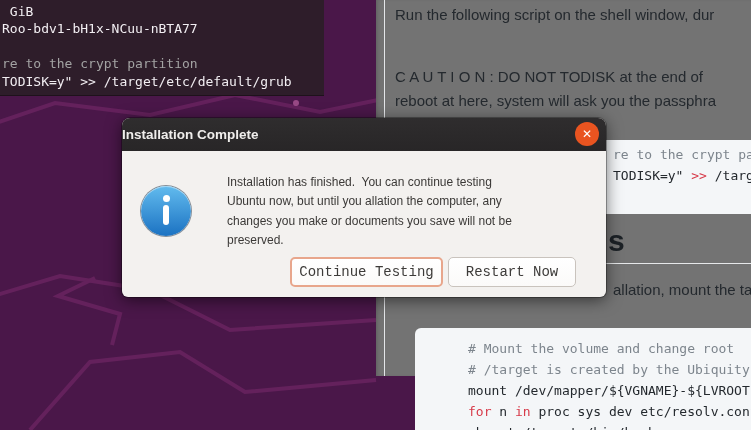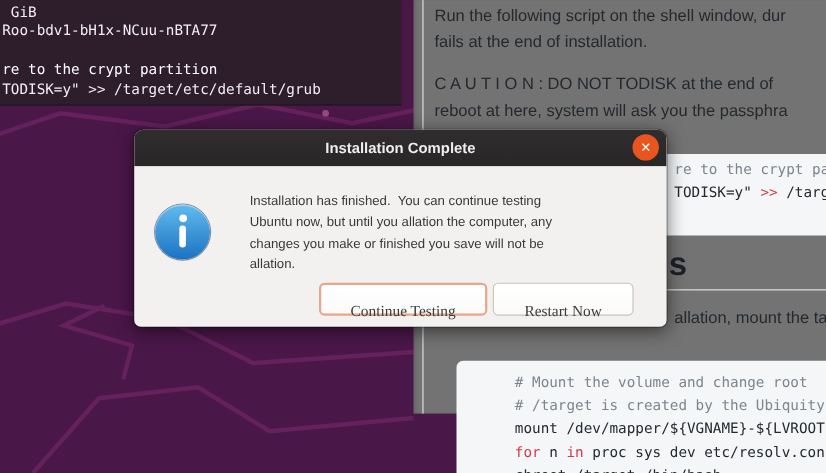--- a/index.html
+++ b/index.html
@@ -1,49 +1,49 @@
 <!DOCTYPE html>
 <html><head>
 <meta charset="utf-8">
 <style>
   html,body{margin:0;padding:0;background:#222;}
   .screen{position:relative;width:751px;height:430px;overflow:hidden;background:#4a1749;font-family:"Liberation Sans",sans-serif;}
   .bg-pattern{position:absolute;left:0;top:0;z-index:0;}
 
   
-  .terminal{position:absolute;left:0;top:0;width:365px;height:95px;background:#2e1d2a;z-index:2;border-bottom:1px solid rgba(0,0,0,.35);}
+  .terminal{position:absolute;left:0;top:0;width:324px;height:95px;background:#2e1d2a;z-index:2;border-bottom:1px solid rgba(0,0,0,.35);}
   .tline{position:absolute;left:2px;white-space:pre;font-family:"DejaVu Sans Mono","Liberation Mono",monospace;font-size:13px;line-height:17px;color:#f2eef2;}
-  .tline.cyan{color:#ffffff;}
+  .tline.cyan{color:#a3a3a3;}
 
   
   .doc{position:absolute;left:376px;top:0;width:375px;height:376px;background:#737373;z-index:3;box-shadow:inset 3px 0 4px -2px rgba(0,0,0,.18);}
   .doc-vline{position:absolute;left:8px;top:0;bottom:0;width:1px;background:#e4e6e9;}
   .p{position:absolute;white-space:pre;font-size:15px;color:#24292e;}
   .codeblock{position:absolute;background:#f4f6f8;border-radius:6px 0 0 6px;}
   .cline{position:absolute;white-space:pre;font-family:"DejaVu Sans Mono","Liberation Mono",monospace;font-size:13px;color:#24292e;}
   .cline .cm{color:#7d858d;}
   .cline .kw{color:#d73a49;}
   .h-frag{position:absolute;font-size:30px;font-weight:bold;color:#1c2126;white-space:pre;}
   .hr{position:absolute;height:1px;background:#e6e8ea;}
 
   
   .dialog{position:absolute;left:122px;top:118px;width:484px;height:179px;z-index:10;border-radius:8px 8px 6px 6px;overflow:hidden;
           box-shadow:0 3px 16px rgba(0,0,0,.55),0 0 0 1px rgba(0,0,0,.3);background:#f3f1ef;}
   .titlebar{position:absolute;left:0;top:0;width:100%;height:33px;background:linear-gradient(#2f2d2e,#282627);}
-  .title{width:100%;text-align:center;line-height:33px;font-size:13.5px;font-weight:bold;color:#f0eeec;white-space:pre;}
+  .title{width:100%;line-height:33px;font-size:13.5px;font-weight:bold;color:#f0eeec;white-space:pre;}
   .closebtn{position:absolute;right:7px;top:4px;width:24px;height:24px;border-radius:50%;background:#e95420;color:#fff;
             font-size:12px;line-height:24px;text-align:center;cursor:pointer;border:none;padding:0;font-family:"DejaVu Sans",sans-serif;}
   .infoicon{position:absolute;left:19px;top:68px;width:50px;height:50px;border-radius:50%;
             background:linear-gradient(#62bbee,#1b72c2);box-shadow:inset 0 1px 0 rgba(255,255,255,.4),0 0 0 1px rgba(40,60,80,.55);}
   .infoicon .dot{position:absolute;left:50%;top:9px;width:7px;height:7px;margin-left:-3.5px;border-radius:50%;background:#fff;}
   .infoicon .stem{position:absolute;left:50%;top:19px;width:6px;height:20px;margin-left:-3px;border-radius:3px;background:#fff;}
   .dmsg{position:absolute;left:105px;top:55px;}
   .dmsg div{white-space:pre;font-size:12px;line-height:19.4px;color:#3b3937;}
   .btn{position:absolute;top:139px;height:30px;border-radius:5px;background:linear-gradient(#ffffff,#fbfaf9);
-       font-size:14px;color:#3d3b39;text-align:center;line-height:27px;cursor:pointer;padding:12px;font-family:Liberation Serif, serif;white-space:pre;}
+       font-size:14px;color:#3d3b39;text-align:center;line-height:27px;cursor:pointer;padding:0;font-family:Liberation Mono, monospace;white-space:pre;}
   .btn.continue{left:168px;width:153px;border:2px solid #e8a68c;line-height:26px;}
   .btn.restart{left:326px;width:128px;border:1px solid #c9c3bd;}
 </style>
 </head>
 <body>
 
 <div class="screen">
 
   <svg class="bg-pattern" width="751" height="430" viewBox="0 0 751 430">
     <g fill="none" stroke="#7e2c6f" stroke-width="4" opacity="0.5">
@@ -60,21 +60,20 @@
     <div class="tline" style="top:20px">Roo-bdv1-bH1x-NCuu-nBTA77</div>
     <div class="tline" style="top:37px"></div>
     <div class="tline cyan" style="top:55px">re to the crypt partition</div>
     <div class="tline" style="top:73px">TODISK=y" &gt;&gt; /target/etc/default/grub</div>
   </div>
 
   <div class="doc">
     <div class="doc-vline"></div>
 
     <div class="p" style="left:19px;top:6px">Run the following script on the shell window, dur</div>
-    <div class="p" style="left:19px;top:30px">fails at the end of installation.</div>
     <div class="p" style="left:19px;top:68px">C A U T I O N : DO NOT TODISK at the end of</div>
     <div class="p" style="left:19px;top:92px">reboot at here, system will ask you the passphra</div>
 
     <div class="codeblock" style="left:39px;top:140px;width:336px;height:74px">
       <div class="cline" style="left:198px;top:7px"><span class="cm">re to the crypt pa</span></div>
       <div class="cline" style="left:198px;top:28px"><span>TODISK=y"</span><span class="kw"> &gt;&gt; </span><span>/targ</span></div>
     </div>
 
     <div class="h-frag" style="left:232px;top:224px">s</div>
     <div class="hr" style="left:19px;top:263px;width:356px"></div>
@@ -97,21 +96,21 @@
     </div>
 
     <div class="infoicon">
       <div class="dot"></div>
       <div class="stem"></div>
     </div>
 
     <div class="dmsg">
       <div>Installation has finished.  You can continue testing</div>
       <div>Ubuntu now, but until you allation the computer, any</div>
-      <div>changes you make or finished you save will not be</div>
-      <div>allation.</div>
+      <div>changes you make or documents you save will not be</div>
+      <div>preserved.</div>
     </div>
 
     <button class="btn continue">Continue Testing</button>
     <button class="btn restart">Restart Now</button>
   </div>
 
 </div>
 
 </body></html>

